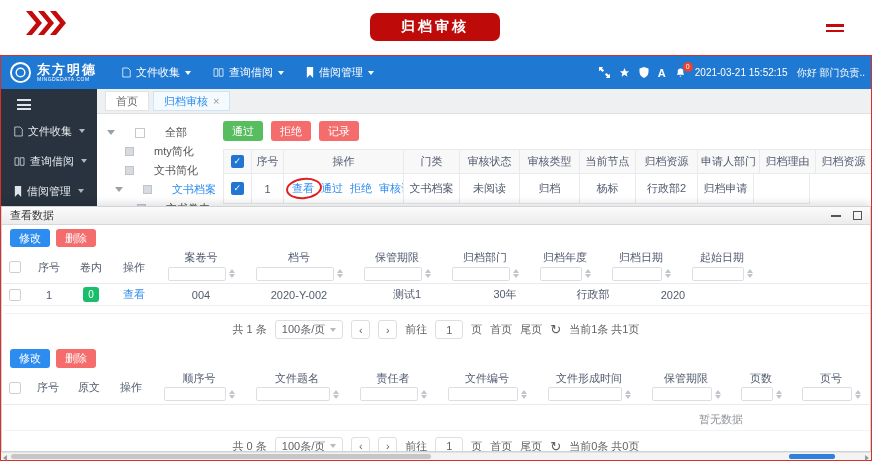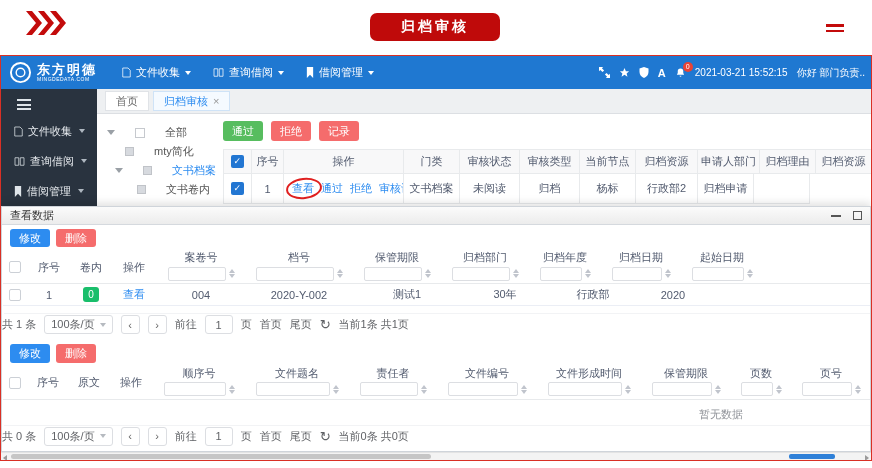--- a/index.html
+++ b/index.html
@@ -97,21 +97,21 @@
   .sorter{display:flex;flex-direction:column;gap:1px;cursor:pointer}
   .sorter i{width:0;height:0;border-left:3.5px solid transparent;border-right:3.5px solid transparent}
   .sorter .up{border-bottom:4px solid #c0c4cc}
   .sorter .dn{border-top:4px solid #c0c4cc}
   .pt-row{display:flex;border-bottom:1px solid #ebeef5;height:22px;align-items:center}
   .pt-cell{display:flex;align-items:center;justify-content:center;overflow:hidden;white-space:nowrap;height:100%}
   .cb-empty{width:12px;height:12px;border:1px solid #ccd0d6;border-radius:2px;background:#fff;cursor:pointer}
   .badge-green{min-width:16px;height:15px;background:#19be6b;color:#fff;border-radius:3px;font-size:10px;
     line-height:15px;text-align:center;padding:0 2px}
   .filler{height:8px;border-bottom:1px solid #f2f3f5;width:868px;margin:0 1px}
-  .pager{display:flex;align-items:center;gap:8px;font-size:11px;color:#606266;height:21px}
+  .pager{display:flex;align-items:center;justify-content:center;gap:8px;font-size:11px;color:#606266;margin-top:5px;height:21px}
   .psel{display:flex;align-items:center;gap:5px;border:1px solid #dcdee2;border-radius:3px;height:19px;padding:0 6px;background:#fff;cursor:pointer}
   .psel .cd{color:#b6bac0}
   .pbtn{width:19px;height:19px;border:1px solid #dcdee2;border-radius:3px;display:flex;align-items:center;justify-content:center;
     background:#fff;color:#666;cursor:pointer}
   .ch-prev::before{content:"‹"}
   .ch-next::before{content:"›"}
   .pinput{width:28px;height:19px;border:1px solid #dcdee2;border-radius:3px;text-align:center;font-size:11px;color:#606266}
   .plink{cursor:pointer}
   .refresh{cursor:pointer}
   .refresh::before{content:"↻";font-size:13px;color:#606266}
@@ -252,20 +252,24 @@
       <div class="tree">
         <div class="tree-row">
           <i class="tw-caret"></i>
           <span class="tw-box"></span>
           <span>全部</span>
         </div>
         <div class="tree-row" style="margin-left:18px">
           <span class="tw-node"></span>
           <span>mty简化</span>
         </div>
+        <div class="tree-row" style="margin-left:18px">
+          <span class="tw-node"></span>
+          <span>文书简化</span>
+        </div>
         <div class="tree-row" style="margin-left:8px">
           <i class="tw-caret"></i>
           <span class="tw-node"></span>
           <span class="tree-blue">文书档案</span>
         </div>
         <div class="tree-row" style="margin-left:30px">
           <span class="tw-node"></span>
           <span>文书卷内</span>
         </div>
       </div>

